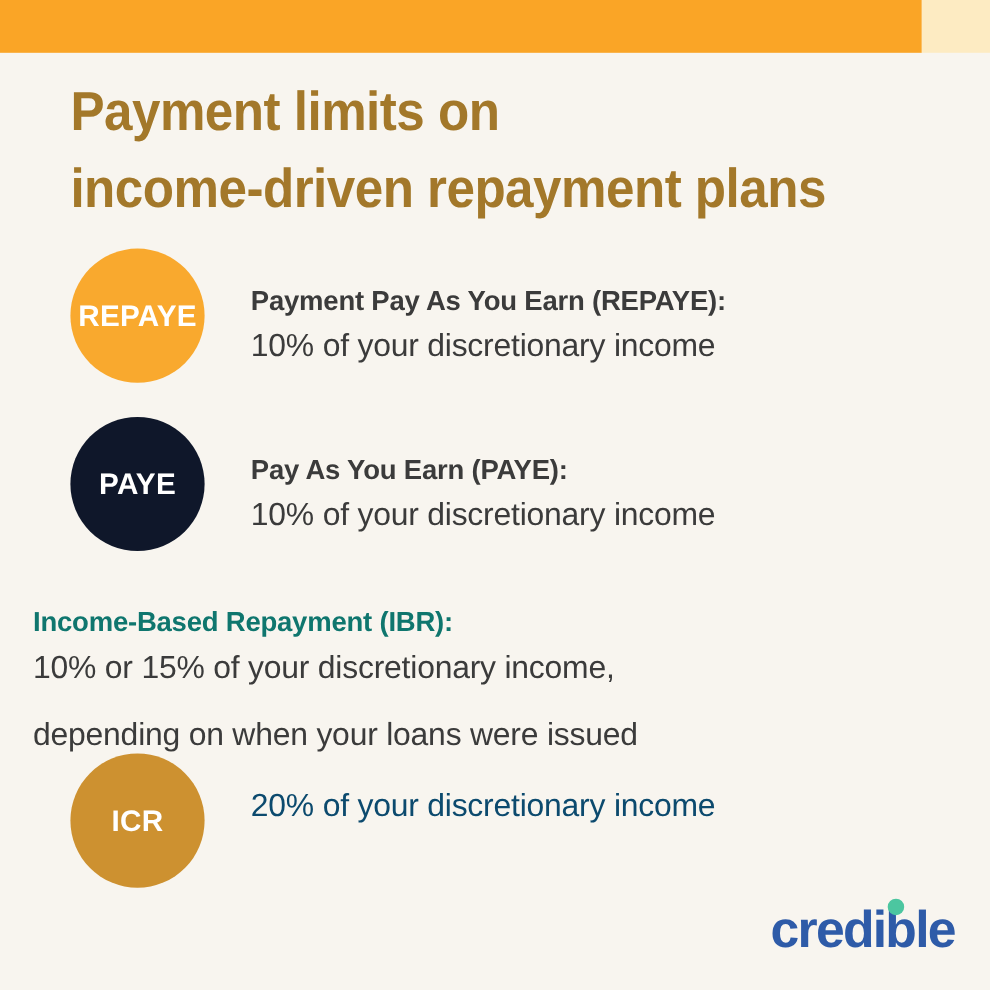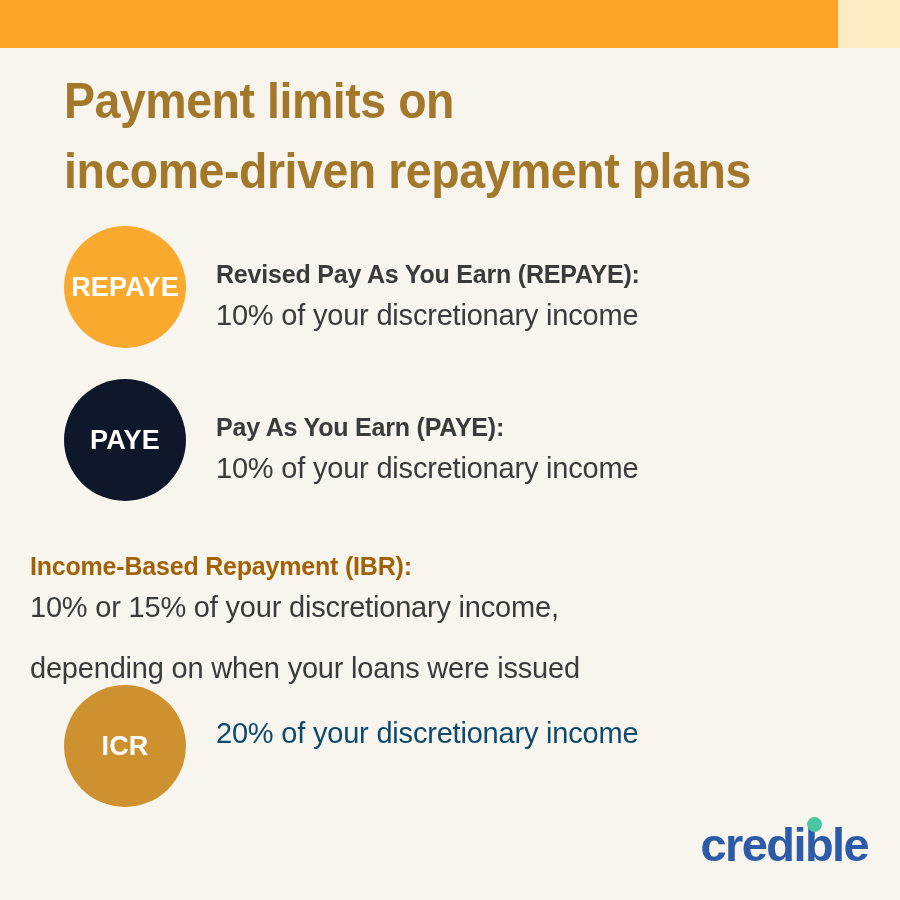--- a/index.html
+++ b/index.html
@@ -65,20 +65,21 @@
     position: absolute;
     left: 0;
     top: 226px;
     width: 900px;
   }
   .plan-row {
     position: relative;
     display: flex;
     align-items: flex-start;
     height: 153px;
+    gap: 12px;
   }
   .badge {
     flex: 0 0 auto;
     width: 122px;
     height: 122px;
     margin-left: 64px;
     border-radius: 50%;
     display: flex;
     align-items: center;
     justify-content: center;
@@ -171,38 +172,38 @@
     <div class="title-line" style="color: rgb(163, 120, 42);">income-driven repayment plans</div>
   </div>
 
   <div class="rows">
 
     <div class="plan-row r0">
       <div class="badge" style="background: rgb(249, 169, 46);">
         <span class="badge-label">REPAYE</span>
       </div>
       <div class="plan-text">
-        <div class="plan-title" style="color: rgb(59, 59, 59);">Revised Pay As You Earn (REPAYE):</div>
+        <div class="plan-title" style="color: rgb(59, 59, 59);">Payment Pay As You Earn (REPAYE):</div>
         <div class="plan-desc-line" style="color: rgb(59, 59, 59);">10% of your discretionary income</div>
       </div>
     </div>
 
     <div class="plan-row r1">
       <div class="badge" style="background: #0f172a;">
         <span class="badge-label">PAYE</span>
       </div>
       <div class="plan-text">
         <div class="plan-title" style="color: rgb(59, 59, 59);">Pay As You Earn (PAYE):</div>
         <div class="plan-desc-line" style="color: rgb(59, 59, 59);">10% of your discretionary income</div>
       </div>
     </div>
 
     <div class="plan-row r2">
       <div class="plan-text">
-        <div class="plan-title" style="color: #a16207;">Income-Based Repayment (IBR):</div>
+        <div class="plan-title" style="color: #0f766e;">Income-Based Repayment (IBR):</div>
         <div class="plan-desc-line" style="color: rgb(59, 59, 59);">10% or 15% of your discretionary income,</div>
         <div class="plan-desc-line" style="color: rgb(59, 59, 59); margin-top: 20px;">depending on when your loans were issued</div>
       </div>
     </div>
 
     <div class="plan-row r3">
       <div class="badge" style="background: rgb(205, 145, 48);">
         <span class="badge-label">ICR</span>
       </div>
       <div class="plan-text">

